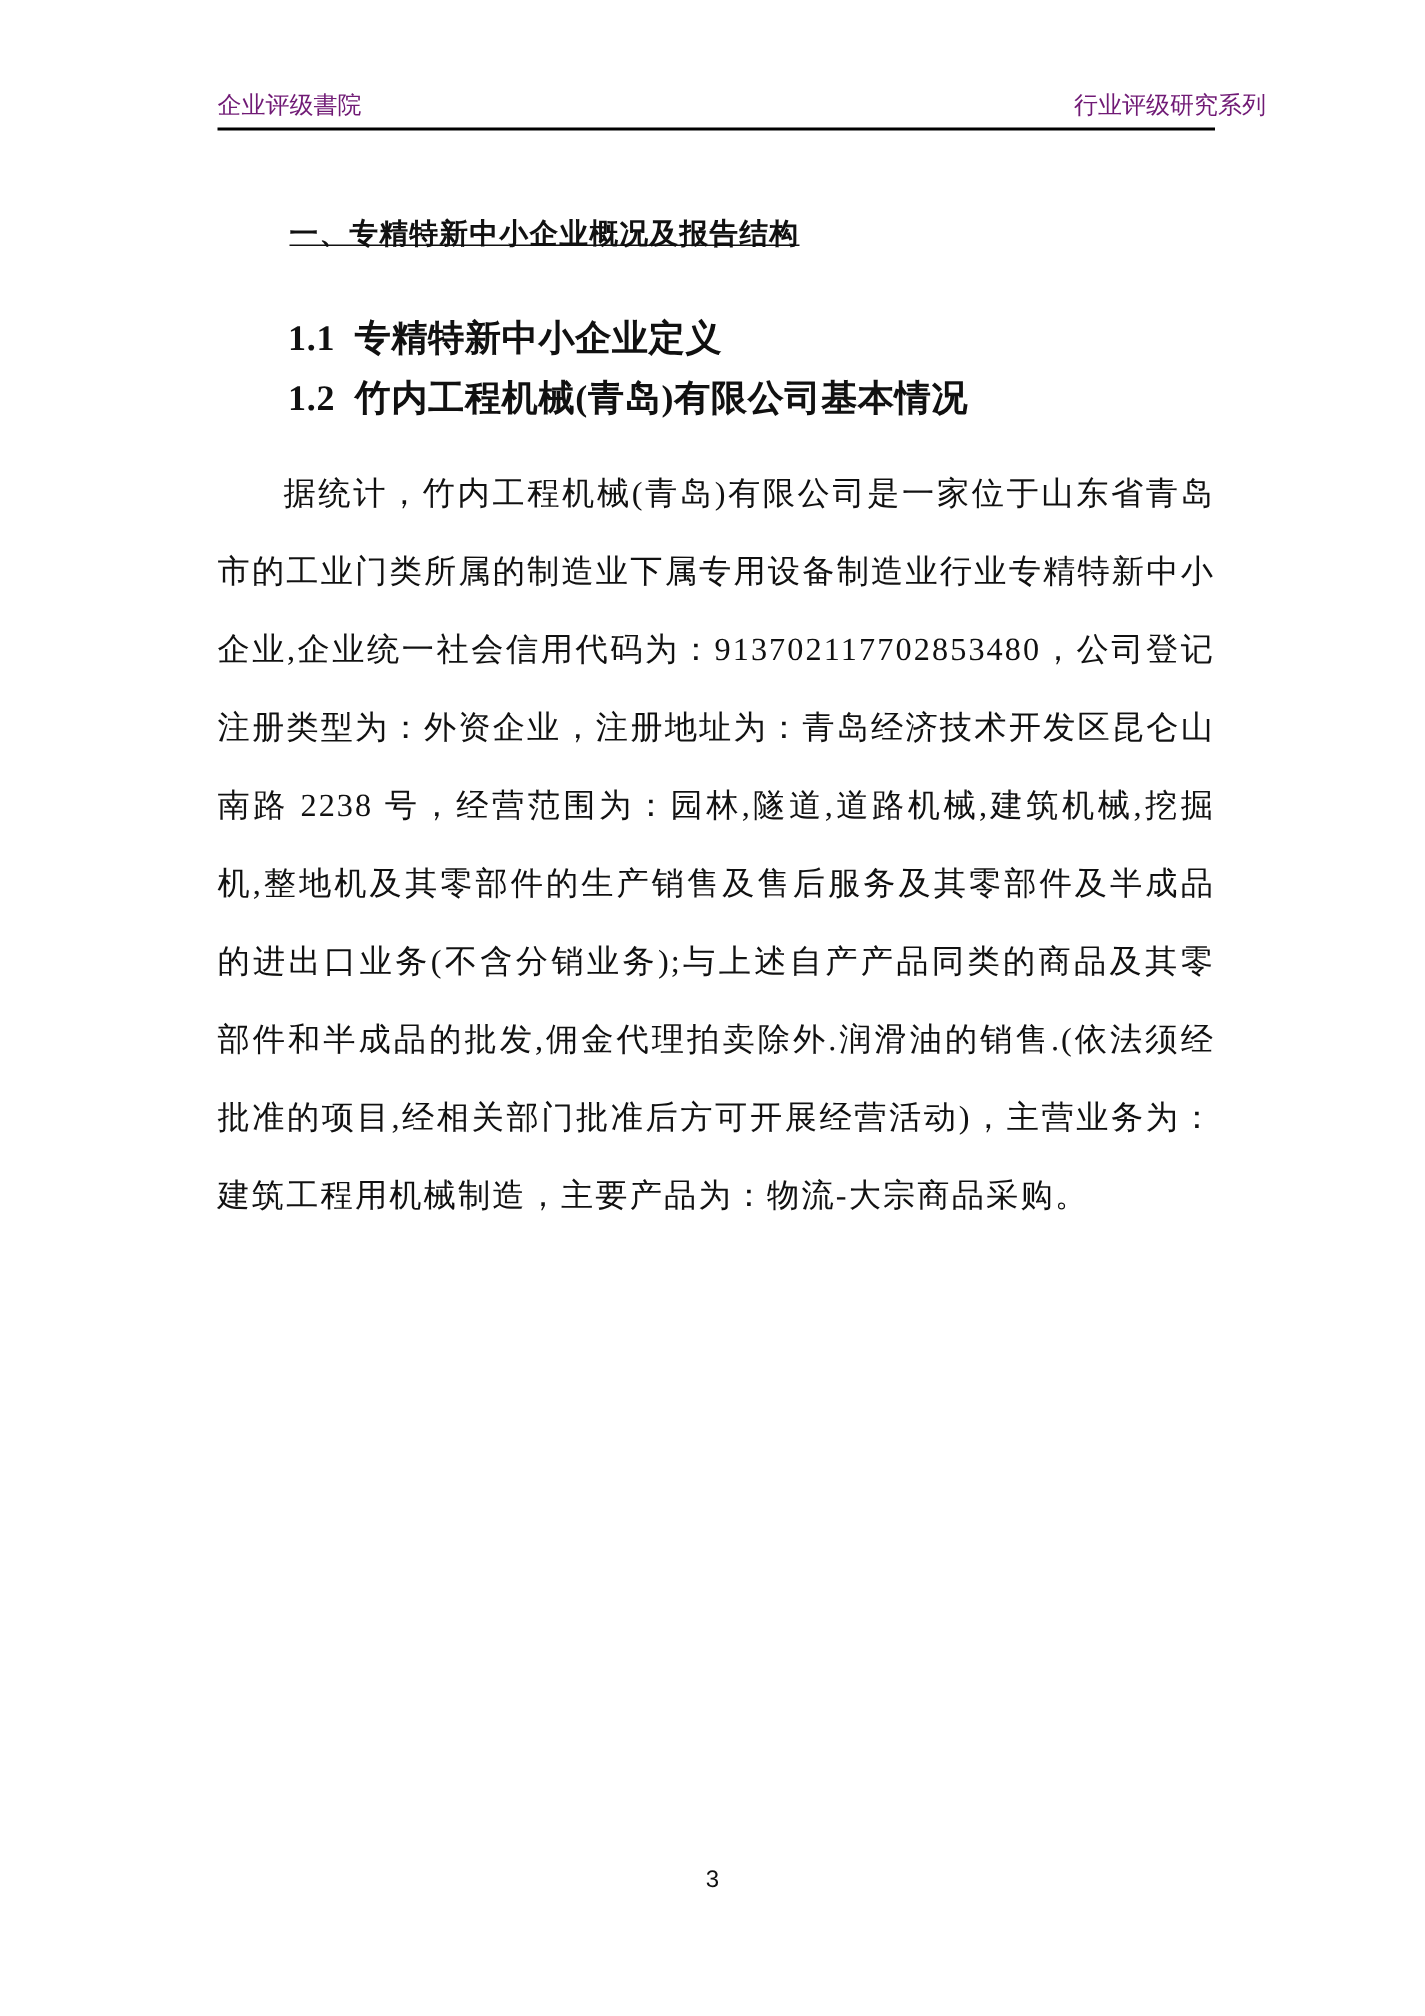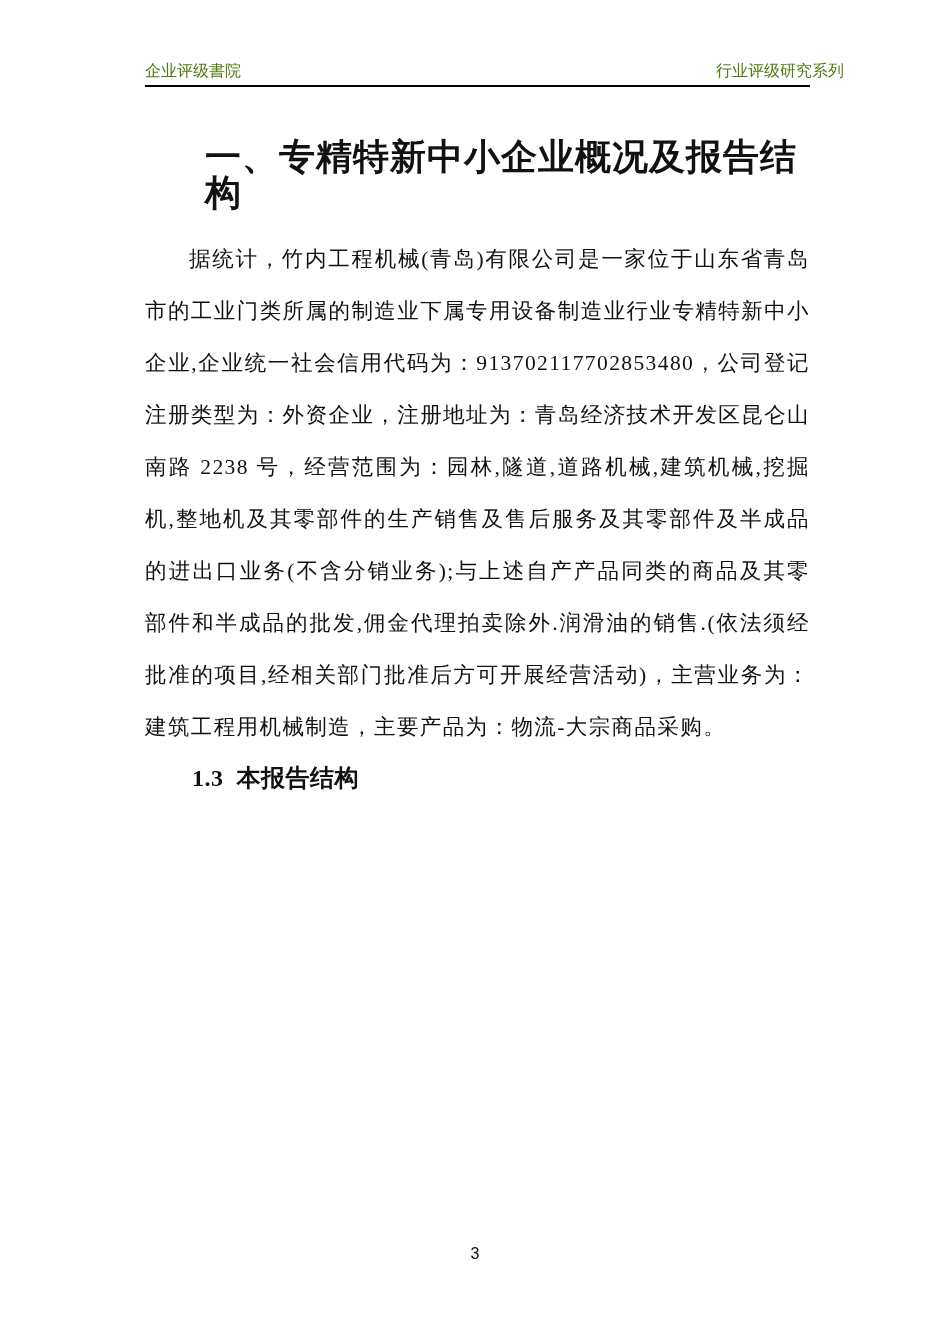--- a/index.html
+++ b/index.html
@@ -26,34 +26,35 @@
   
   .header-row {
     display: flex;
     justify-content: space-between;
     align-items: flex-end;
     margin-top: 60px;
     margin-right: -34px; 
     font-family: "Liberation Sans", "DejaVu Sans", sans-serif;
     font-size: 16px;
     line-height: 22px;
-    color: #4d7c0f;
+    color: #701a75;
   }
   .header-rule {
     height: 2px;
     background: #000000;
     margin-top: 3px;
   }
   
   h1.chapter-title {
-    margin: 52px 0 0 60px;
-    font-size: 36px;
+    margin: 52px 0 0 48px;
+    font-size: 19px;
     line-height: 36px;
     font-weight: 700;
     letter-spacing: 1px;
+    text-decoration: underline;
   }
   h2.section-heading {
     margin: 0 0 0 47px;
     font-size: 24px;
     line-height: 30px;
     font-weight: 700;
     letter-spacing: 0.5px;
   }
   h2.after-title   { margin-top: 36px; }
   h2.after-para    { margin-top: 10px; }
@@ -95,28 +96,31 @@
   <div class="content">
 
     <div class="header-row">
       <span>企业评级書院</span>
       <span>行业评级研究系列</span>
     </div>
     <div class="header-rule"></div>
 
     <h1 class="chapter-title">一、专精特新中小企业概况及报告结构</h1>
 
+    <h2 class="section-heading after-title">
+      <span class="heading-number">1.1</span><span>专精特新中小企业定义</span>
+    </h2>
 
 
+    <h2 class="section-heading after-para">
+      <span class="heading-number">1.2</span><span>竹内工程机械(青岛)有限公司基本情况</span>
+    </h2>
 
     <p class="body-para">据统计，竹内工程机械(青岛)有限公司是一家位于山东省青岛市的工业门类所属的制造业下属专用设备制造业行业专精特新中小企业,企业统一社会信用代码为：913702117702853480，公司登记注册类型为：外资企业，注册地址为：青岛经济技术开发区昆仑山南路 2238 号，经营范围为：园林,隧道,道路机械,建筑机械,挖掘机,整地机及其零部件的生产销售及售后服务及其零部件及半成品的进出口业务(不含分销业务);与上述自产产品同类的商品及其零部件和半成品的批发,佣金代理拍卖除外.润滑油的销售.(依法须经批准的项目,经相关部门批准后方可开展经营活动)，主营业务为：建筑工程用机械制造，主要产品为：物流-大宗商品采购。</p>
 
-    <h2 class="section-heading after-para">
-      <span class="heading-number">1.3</span><span>本报告结构</span>
-    </h2>
 
 
   </div>
 
   <div class="footer">
     <span>3</span>
   </div>
 </div>
 
 </body></html>

